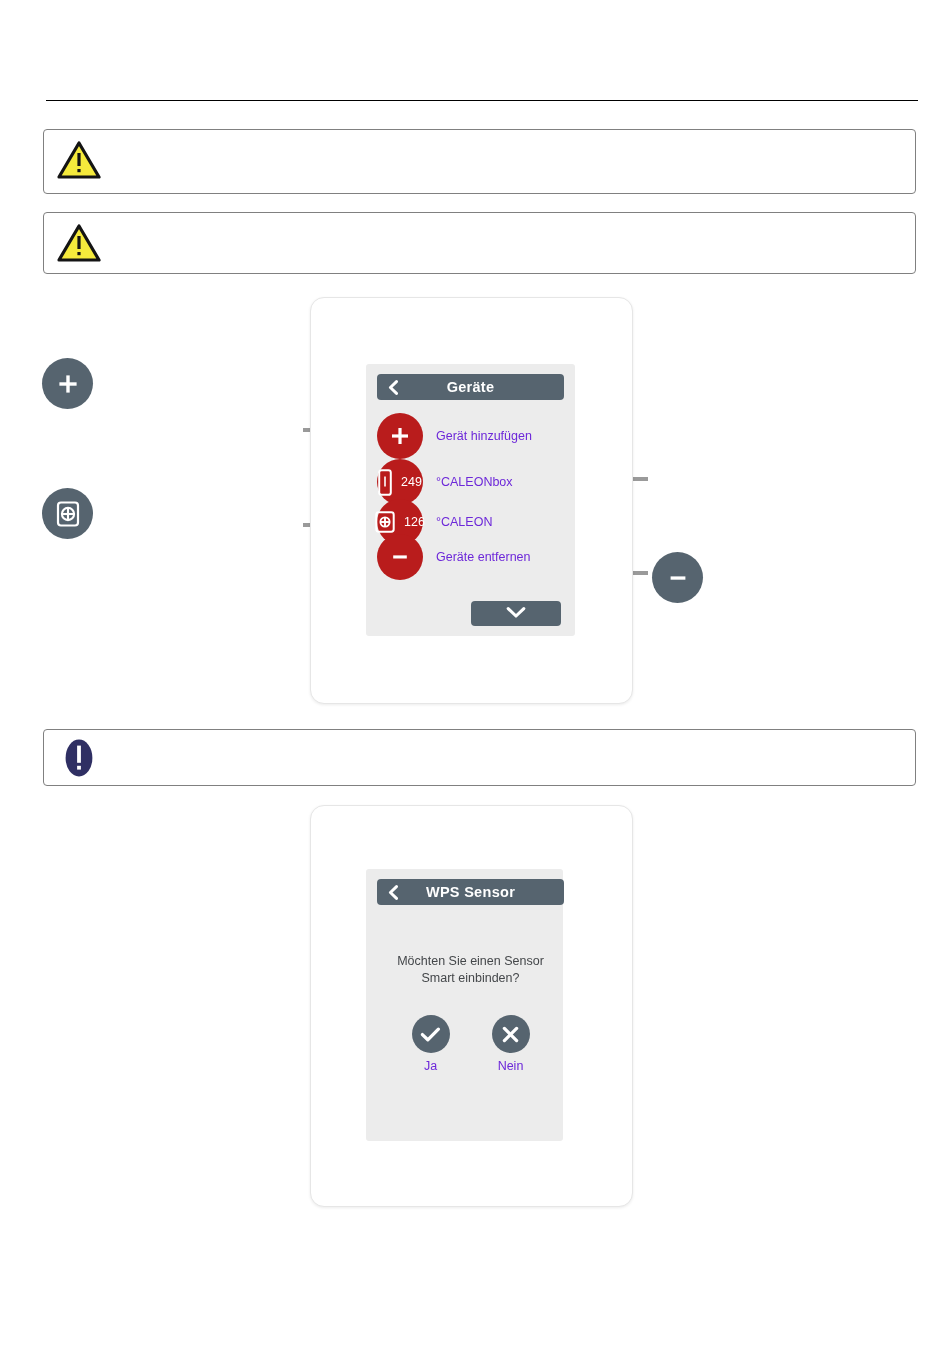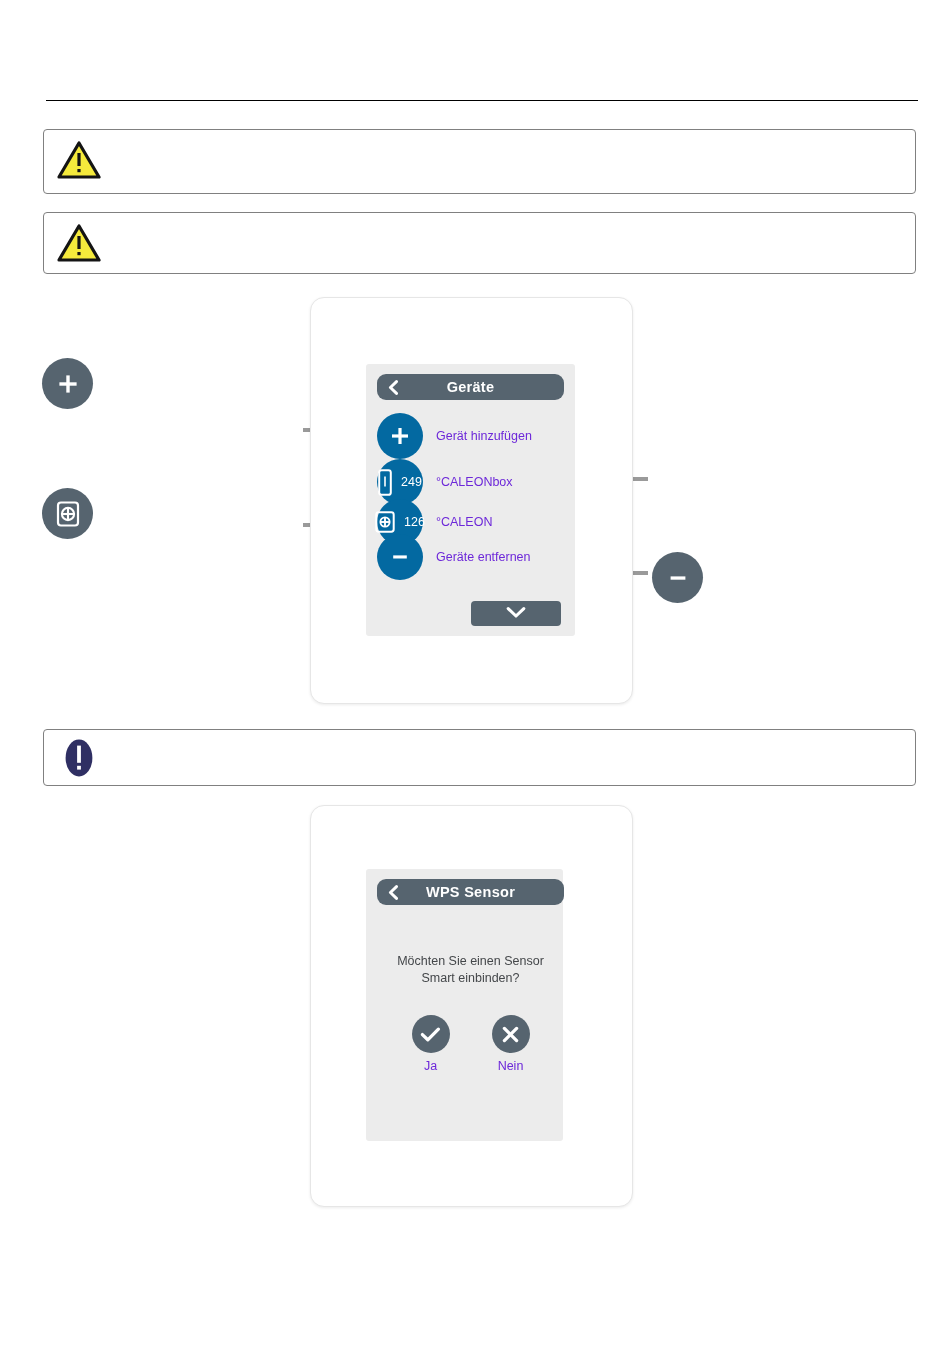--- a/index.html
+++ b/index.html
@@ -92,21 +92,21 @@
   .screen-2 { left: 366px; top: 869px; width: 197px; height: 272px; }
 
   
   .title-bar {
     position: absolute;
     left: 11px;
     top: 10px;
     width: 187px;
     height: 26px;
     background: #56646f;
-    border-radius: 9px;
+    border-radius: 4px;
     display: flex;
     align-items: center;
     justify-content: center;
   }
   .title-back {
     position: absolute;
     left: 10px;
     top: 50%;
     transform: translateY(-50%);
     width: 12px;
@@ -128,21 +128,21 @@
     left: 11px;
     display: flex;
     align-items: center;
     height: 46px;
   }
   .row-circle {
     flex: 0 0 auto;
     width: 46px;
     height: 46px;
     border-radius: 50%;
-    background: #0369a1;
+    background: #b91c1c;
     display: flex;
     align-items: center;
     justify-content: center;
     gap: 9px;
   }
   .row-circle .glyph {
     display: flex;
     align-items: center;
     justify-content: center;
   }

